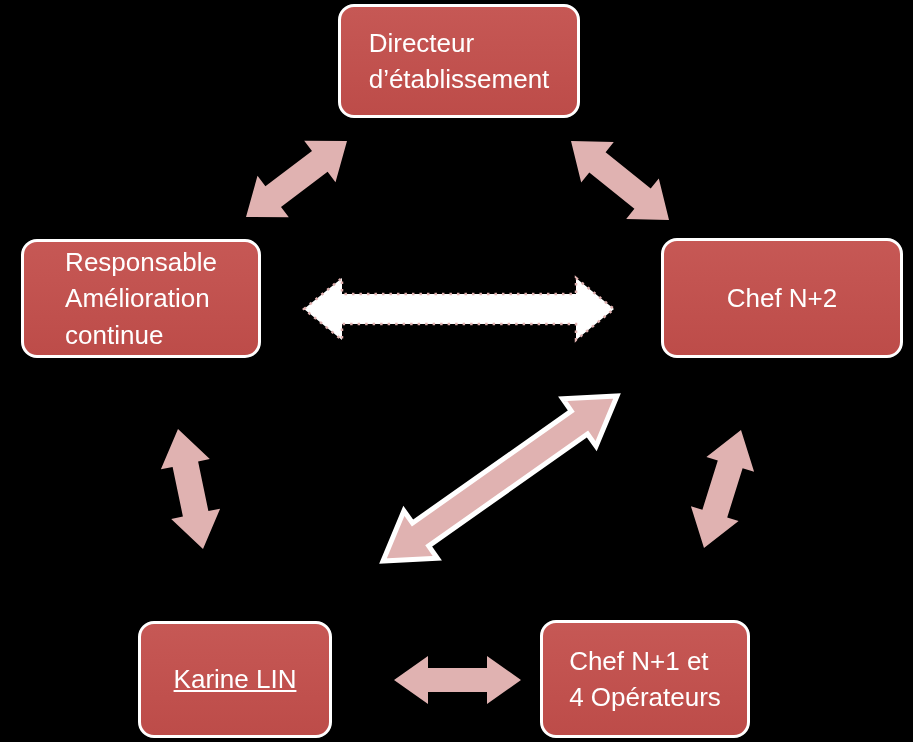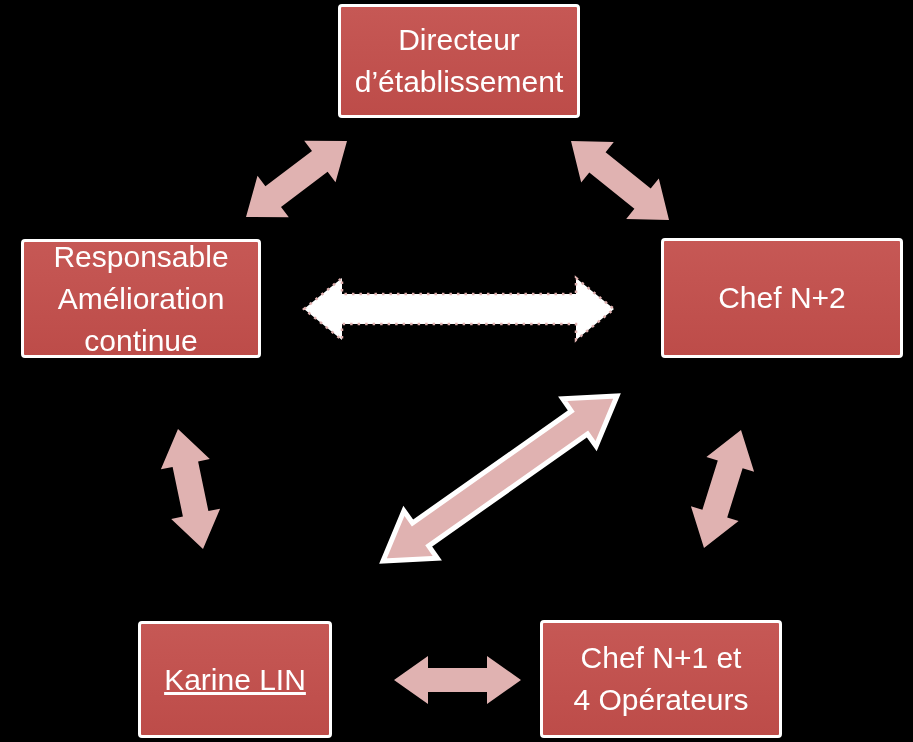--- a/index.html
+++ b/index.html
@@ -20,38 +20,38 @@
     left: 0;
     top: 0;
     width: 913px;
     height: 742px;
   }
   .node {
     position: absolute;
     display: flex;
     align-items: center;
     justify-content: center;
-    text-align: center;
+    text-align: left;
     color: #ffffff;
-    font-size: 30px;
+    font-size: 26px;
     line-height: 1.4;
     background: linear-gradient(#c65855, #bd4c49);
     border: 3px solid #ffffff;
-    border-radius: 4px;
+    border-radius: 16px;
     box-sizing: border-box;
   }
   .node-label {
     white-space: pre-line;
     padding: 2px 6px;
   }
   #node-directeur   { left: 338px; top:   4px; width: 242px; height: 114px; }
   #node-responsable { left:  21px; top: 239px; width: 240px; height: 119px; }
   #node-chef_n2     { left: 661px; top: 238px; width: 242px; height: 120px; }
   #node-karine      { left: 138px; top: 621px; width: 194px; height: 117px; text-decoration: underline; }
-  #node-chef_n1     { left: 540px; top: 620px; width: 242px; height: 118px; }
+  #node-chef_n1     { left: 540px; top: 620px; width: 210px; height: 118px; }
 </style>
 </head>
 <body>
 
 <div class="stage">
 
   <svg class="arrows" id="arrows-layer" viewBox="0 0 913 742" width="913" height="742" xmlns="http://www.w3.org/2000/svg">
       <polygon points="347.0,141.0 335.5,182.2 327.6,171.8 281.0,206.9 288.8,217.3 246.0,217.0 257.5,175.8 265.4,186.2 312.0,151.1 304.2,140.7" fill="#e0b2b1"></polygon>
       <polygon points="571.0,141.0 613.8,142.1 605.6,152.2 650.7,188.5 658.8,178.4 669.0,220.0 626.2,218.9 634.4,208.8 589.3,172.5 581.2,182.6" fill="#e0b2b1"></polygon>
       <polygon points="304.0,309.0 342.0,278.0 342.0,294.0 576.0,294.0 576.0,278.0 614.0,309.0 576.0,340.0 576.0,324.0 342.0,324.0 342.0,340.0" fill="#ffffff" stroke="#e0b2b1" stroke-width="2.5" stroke-dasharray="2.5 5"></polygon>

